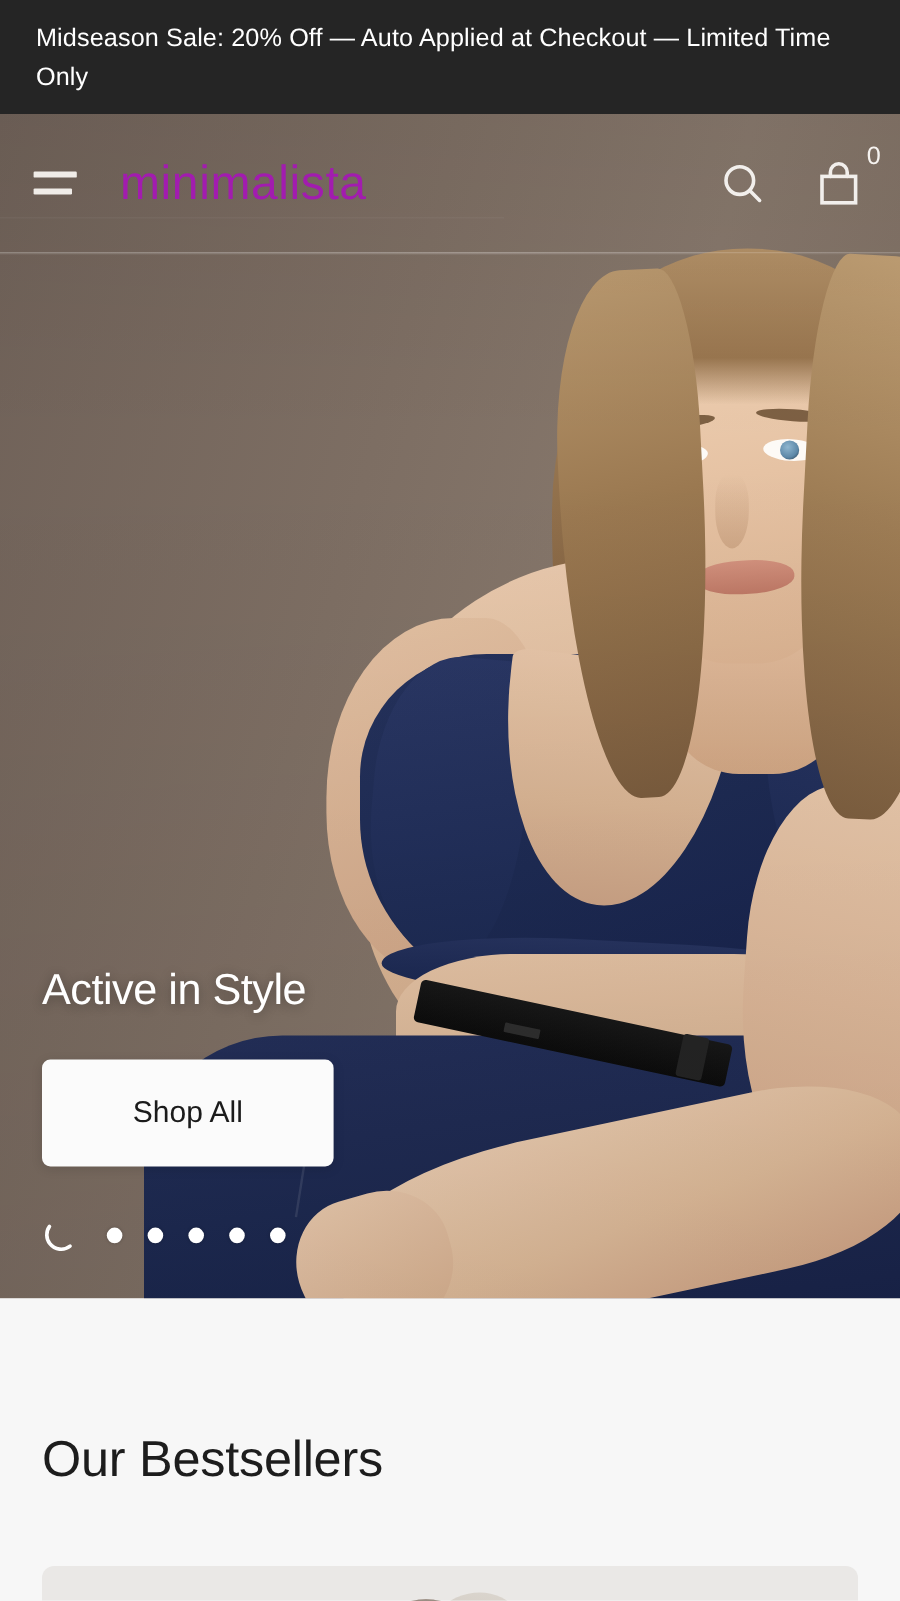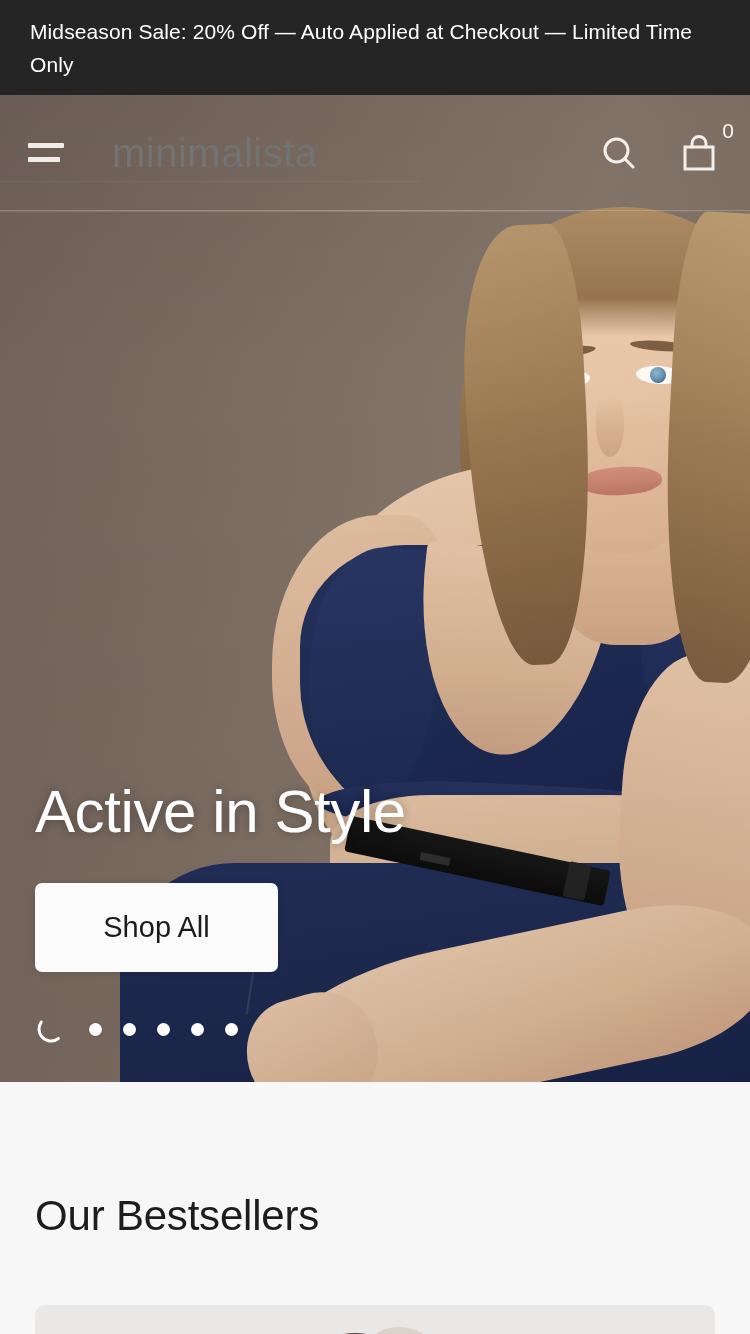--- a/index.html
+++ b/index.html
@@ -221,42 +221,42 @@
     display:flex; align-items:center; padding:0 28px;
     border-bottom:1px solid rgba(255,255,255,.16);
     z-index:6;
   }
   .menu-btn { width:48px; height:44px; display:flex; flex-direction:column;
     justify-content:center; gap:9px; cursor:pointer; }
   .menu-btn span { display:block; height:5px; background:#f0ece8; border-radius:1px; }
   .menu-btn span:nth-child(1){ width:36px; }
   .menu-btn span:nth-child(2){ width:32px; }
 
-  .logo { margin-left:36px; color:#737373; font-size:40px; letter-spacing:.5px;
+  .logo { margin-left:24px; color:#a21caf; font-size:40px; letter-spacing:.5px;
     font-weight:300; line-height:1; cursor:pointer; }
 
   .header-actions { margin-left:auto; display:flex; align-items:center; gap:34px; }
   .icon-btn { position:relative; width:46px; height:46px; display:flex;
     align-items:center; justify-content:center; cursor:pointer; }
   .icon-btn svg { display:block; }
   .cart-badge {
     position:absolute; top:-10px; right:-12px;
     color:#f6f3f0; font-size:21px; line-height:1; font-weight:400;
   }
 
   
   .hero-content { position:absolute; left:35px; bottom:110px; z-index:5; }
   .hero-title {
-    color:#ffffff; font-size:60px; line-height:1.08; font-weight:400;
+    color:#ffffff; font-size:36px; line-height:1.08; font-weight:400;
     letter-spacing:-.4px; text-shadow:0 1px 10px rgba(0,0,0,.32);
   }
   .hero-cta {
     display:inline-flex; align-items:center; justify-content:center;
     margin-top:38px; width:243px; height:89px;
-    background:#fbfbfb; color:#1b1b1b; font-size:29px; font-weight:400;
+    background:#fbfbfb; color:#1b1b1b; font-size:25px; font-weight:400;
     border:none; border-radius:7px; cursor:pointer;
     box-shadow:0 2px 10px rgba(0,0,0,.12);
   }
 
   
   .pagination {
     position:absolute; left:34px; bottom:36px; z-index:5;
     display:flex; align-items:center; gap:21px;
   }
   .progress-dot { width:34px; height:34px; position:relative; cursor:pointer; }

